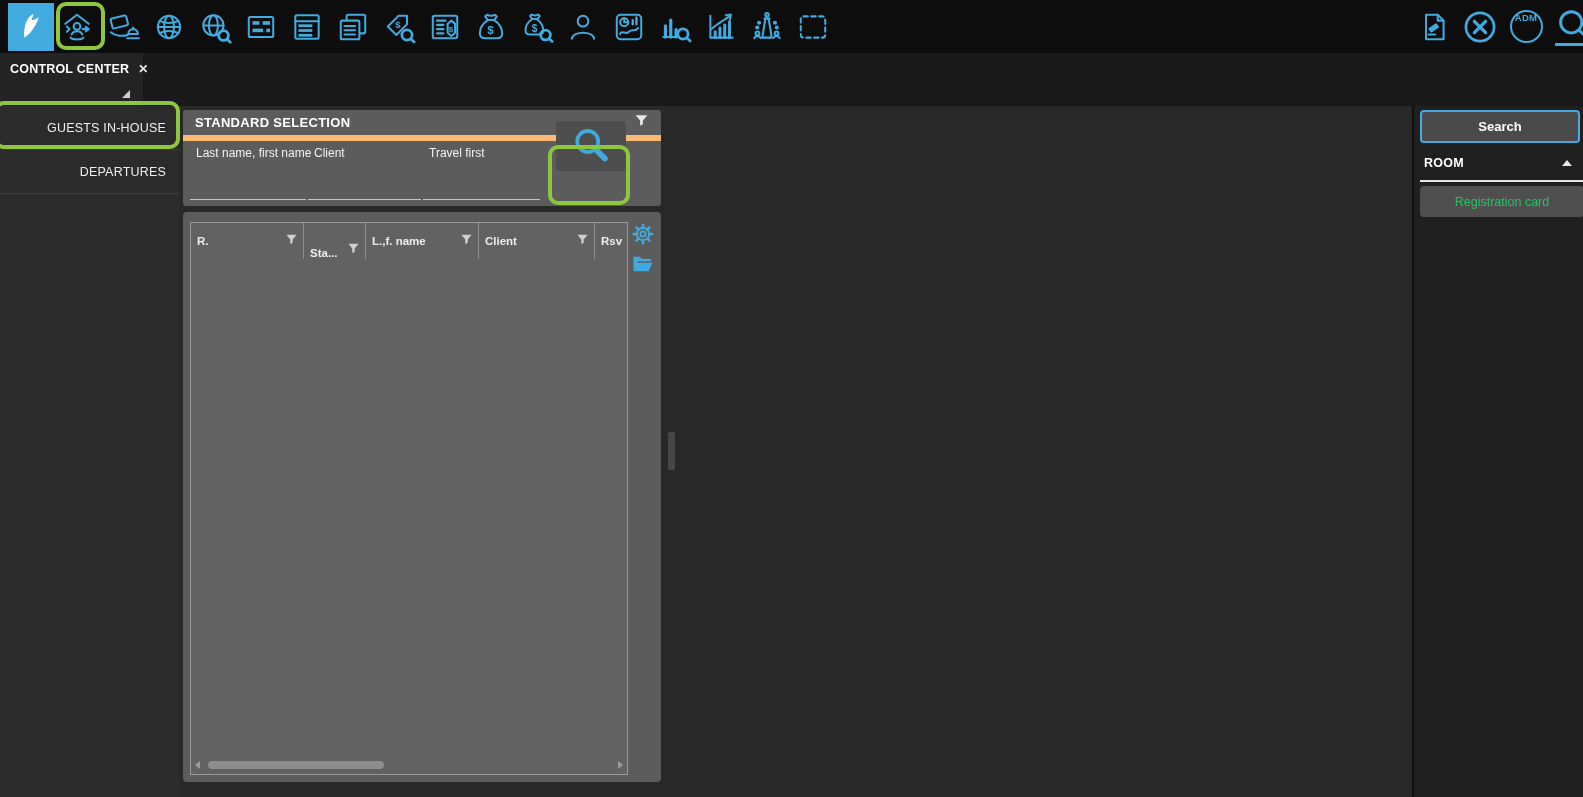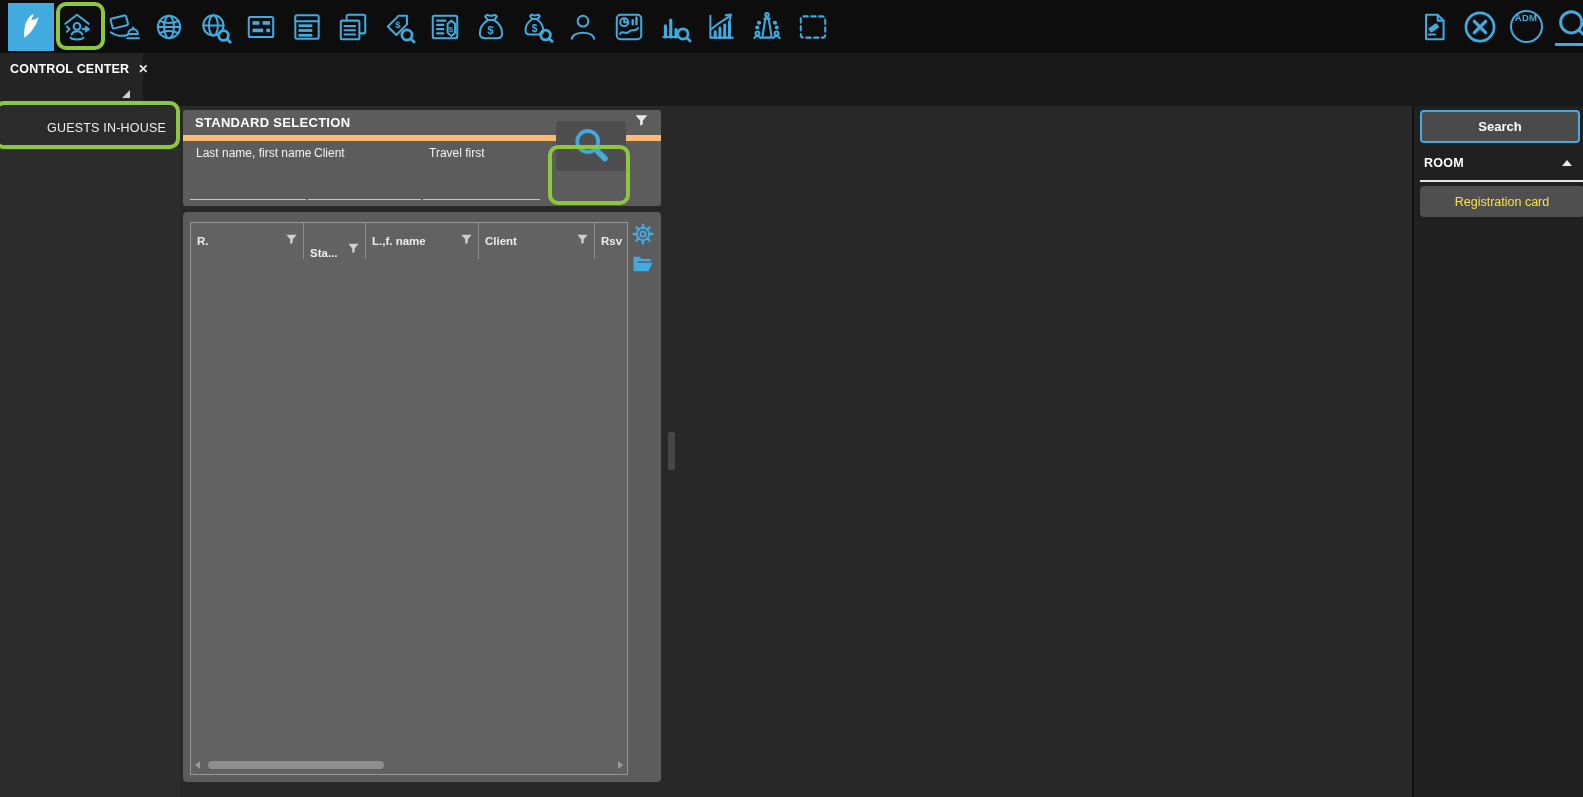--- a/index.html
+++ b/index.html
@@ -96,21 +96,21 @@
   .rp-room { position:absolute; left:0; top:44px; width:171px; height:26px;
     display:flex; align-items:center; justify-content:space-between; padding:0 13px 0 10px;
     cursor:pointer; }
   .rp-room-label { color:#fff; font-size:12.5px; font-weight:bold; letter-spacing:.3px; }
   .tri-up { width:0; height:0; border-left:5px solid transparent; border-right:5px solid transparent;
     border-bottom:6px solid #e8e8e8; }
   .rp-underline { position:absolute; left:6px; top:74px; width:165px; height:2px; background:#e6e6e6; }
   .rp-regcard { position:absolute; left:6px; top:80px; width:164px; height:31px;
     background:#4f4f4f; border-radius:4px; display:flex; align-items:center; justify-content:center;
     cursor:pointer; }
-  .rp-regcard span { color:#fde047; font-size:12.5px;text-align:center; }
+  .rp-regcard span { color:#22c55e; font-size:12.5px;text-align:center; }
 
   
   .hl { position:absolute; border:4px solid #8dc63f; border-radius:10px; pointer-events:none; }
   #hl-icon    { left:56px;  top:2px;   width:49px; height:48px; }
   #hl-arrival { left:-6px;  top:101px; width:186px; height:48px; }
   #hl-search  { left:548px; top:145px; width:82px; height:60px; }
 </style>
 </head>
 <body>
 
@@ -358,20 +358,21 @@
       <div class="tab-label-row">
         <span class="tab-label">CONTROL CENTER</span>
         <span class="tab-close">✕</span>
       </div>
       <div class="tab-corner"></div>
     </div>
   </div>
 
   <div id="sidebar">
     <div class="side-item">GUESTS IN-HOUSE</div>
+    <div class="side-item">DEPARTURES</div>
   </div>
 
   <div id="sel-panel">
     <div class="sel-header">
       <span class="sel-title">STANDARD SELECTION</span>
       <span>
         <svg width="15" height="15" viewBox="0 0 14 14">
             <path d="M1.5 2h11L8.3 7v3.6L5.7 12V7z" fill="#e8e8e8"></path>
           </svg>
       </span>

